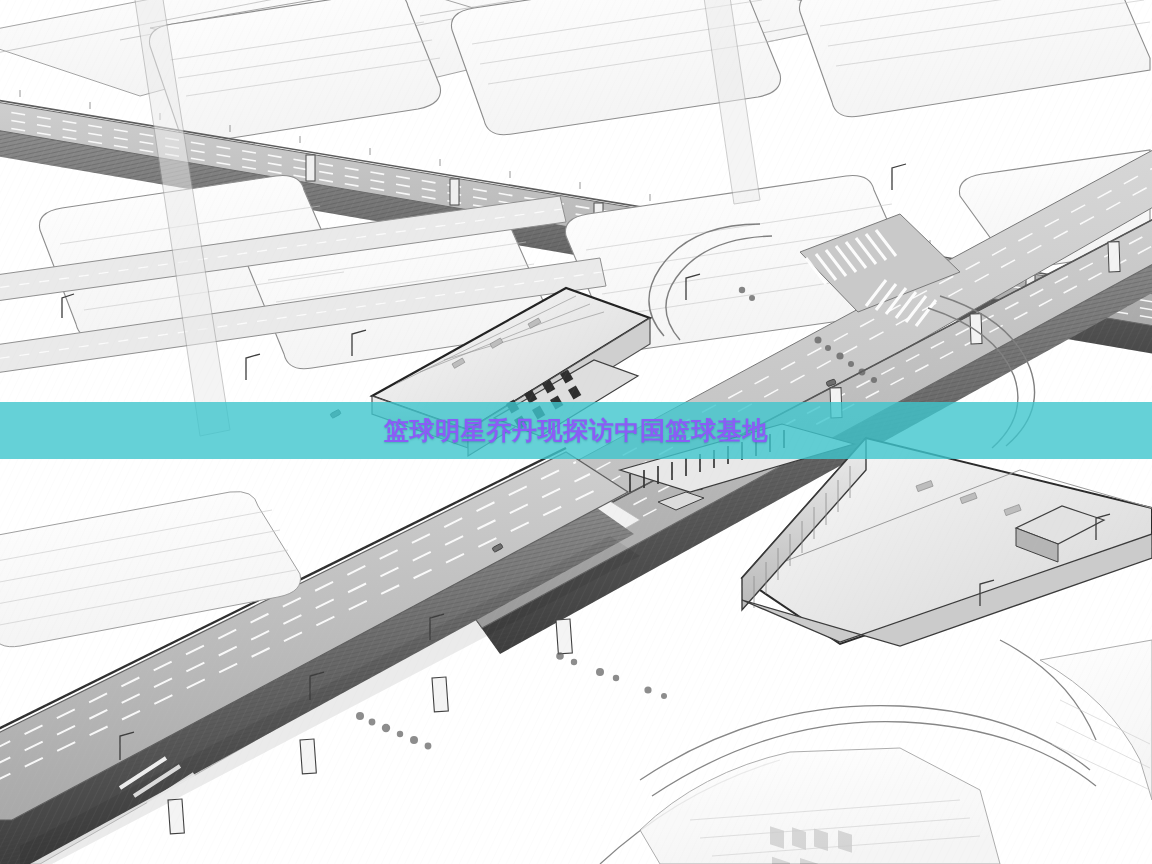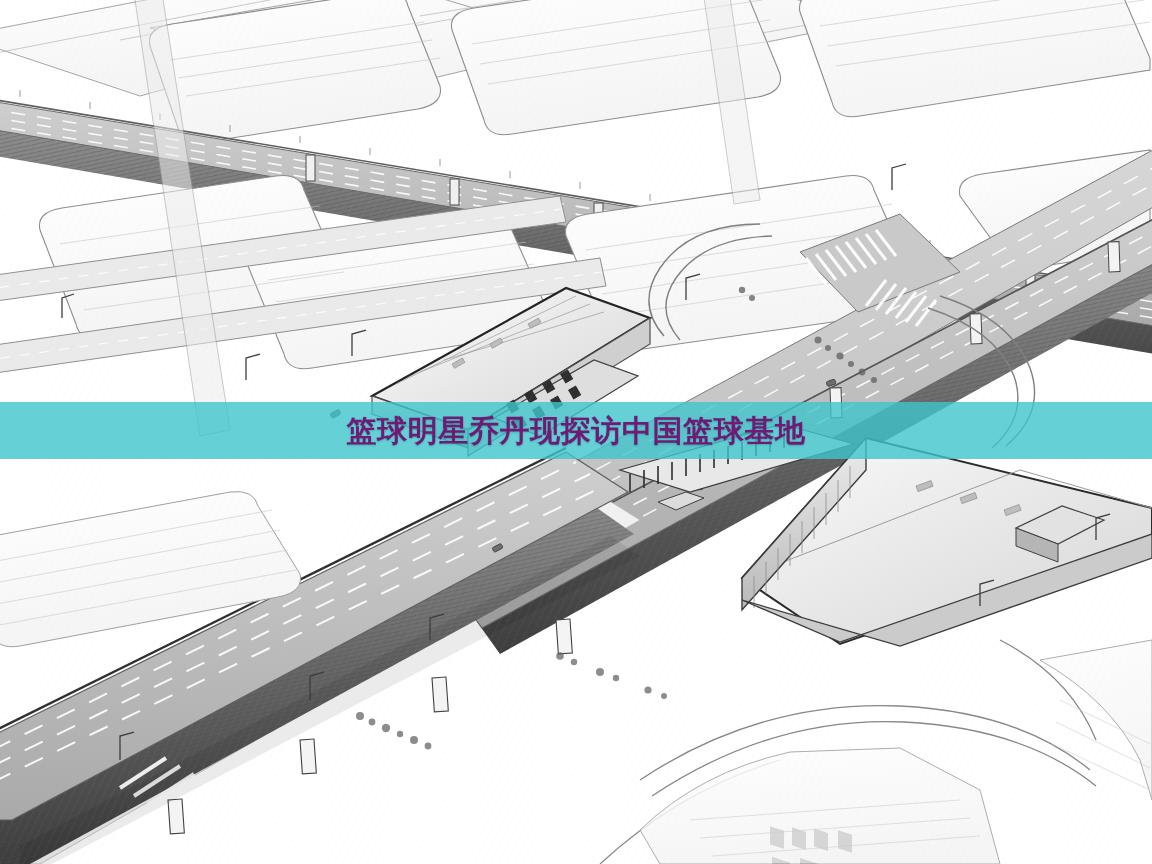--- a/index.html
+++ b/index.html
@@ -401,16 +401,16 @@
       <rect x="330" y="414" width="10" height="5" rx="1.5" transform="rotate(-28 330 414)"></rect>
       <rect x="492" y="548" width="10" height="5" rx="1.5" transform="rotate(-28 492 548)"></rect>
       <rect x="826" y="382" width="9" height="5" rx="1.5" transform="rotate(-20 826 382)"></rect>
     </g>
 
     <rect x="0" y="0" width="1152" height="864" fill="url(#hatch)" opacity="0.16"></rect>
   </svg>
 
   <div id="caption-banner" style="top: 402px; height: 57px;">
     <div class="tint" style="background: rgb(63, 198, 205); opacity: 0.8;"></div>
-    <div id="caption-title" style="color: #701a75; font-size: 30px;">篮球明星乔丹现探访中国篮球基地</div>
+    <div id="caption-title" style="color: #8b5cf6; font-size: 25px;">篮球明星乔丹现探访中国篮球基地</div>
   </div>
 
 </div>
 
 </body></html>

